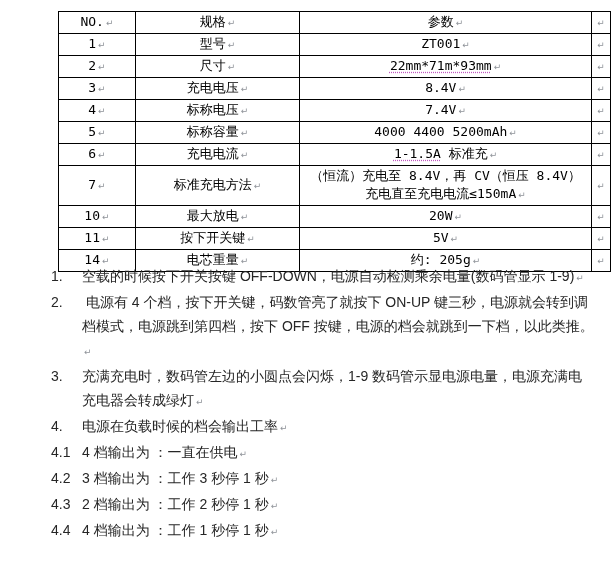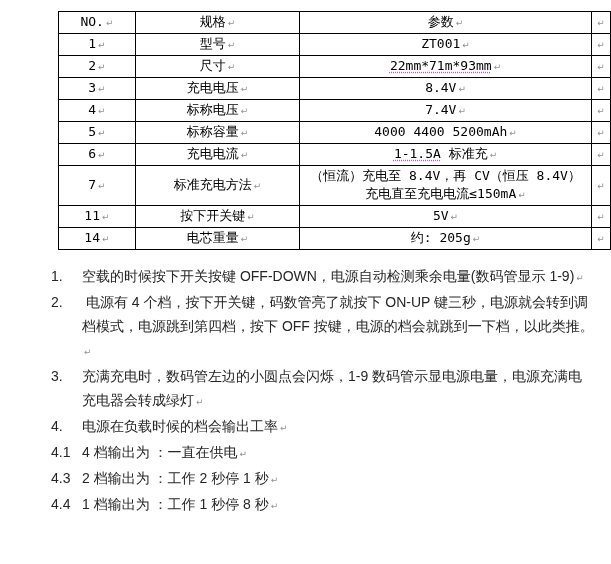--- a/index.html
+++ b/index.html
@@ -93,20 +93,26 @@
     <tr class="tall">
       <td class="c-no"><span>7</span><span class="pmark">↵</span></td>
       <td class="c-spec"><span>标准充电方法</span><span class="pmark">↵</span></td>
       <td class="c-param">
         <div>（恒流）充电至 8.4V，再 CV（恒压 8.4V）</div>
         <div><span>充电直至充电电流≤150mA</span><span class="pmark">↵</span></div>
       </td>
       <td class="rowend"><span class="pmark">↵</span></td>
     </tr>
     <tr>
+      <td class="c-no"><span>10</span><span class="pmark">↵</span></td>
+      <td class="c-spec"><span>最大放电</span><span class="pmark">↵</span></td>
+      <td class="c-param"><span>20W</span><span class="pmark">↵</span></td>
+      <td class="rowend"><span class="pmark">↵</span></td>
+    </tr>
+    <tr>
       <td class="c-no"><span>11</span><span class="pmark">↵</span></td>
       <td class="c-spec"><span>按下开关键</span><span class="pmark">↵</span></td>
       <td class="c-param"><span>5V</span><span class="pmark">↵</span></td>
       <td class="rowend"><span class="pmark">↵</span></td>
     </tr>
     <tr>
       <td class="c-no"><span>14</span><span class="pmark">↵</span></td>
       <td class="c-spec"><span>电芯重量</span><span class="pmark">↵</span></td>
       <td class="c-param"><span>约: 205g</span><span class="pmark">↵</span></td>
       <td class="rowend"><span class="pmark">↵</span></td>
@@ -130,20 +136,24 @@
   </div>
   <div class="note">
     <span class="note-num">4.</span>
     <span class="note-body"><span class="note-text">电源在负载时候的档会输出工率</span><span class="pmark">↵</span></span>
   </div>
   <div class="note">
     <span class="note-num">4.1</span>
     <span class="note-body"><span class="note-text">4 档输出为 ：一直在供电</span><span class="pmark">↵</span></span>
   </div>
   <div class="note">
+    <span class="note-num">4.2</span>
+    <span class="note-body"><span class="note-text">3 档输出为 ：工作 3 秒停 1 秒</span><span class="pmark">↵</span></span>
+  </div>
+  <div class="note">
     <span class="note-num">4.3</span>
     <span class="note-body"><span class="note-text">2 档输出为 ：工作 2 秒停 1 秒</span><span class="pmark">↵</span></span>
   </div>
   <div class="note">
     <span class="note-num">4.4</span>
-    <span class="note-body"><span class="note-text">1 档输出为 ：工作 1 秒停 8 秒</span><span class="pmark">↵</span></span>
+    <span class="note-body"><span class="note-text">4 档输出为 ：工作 1 秒停 1 秒</span><span class="pmark">↵</span></span>
   </div>
 </div>
 
 </body></html>

